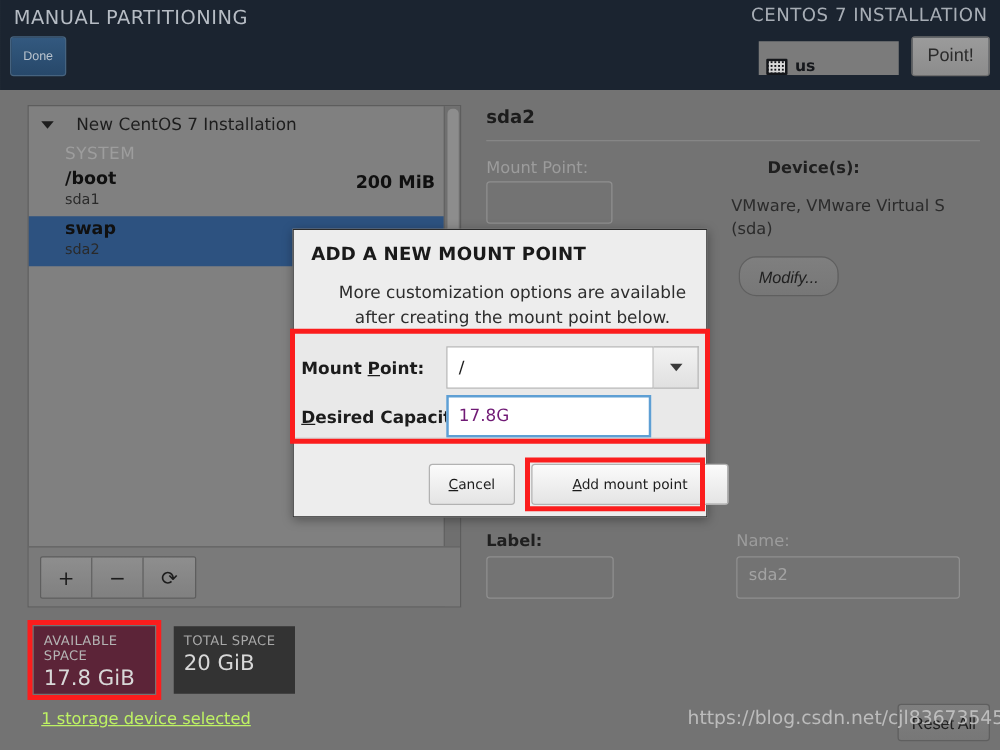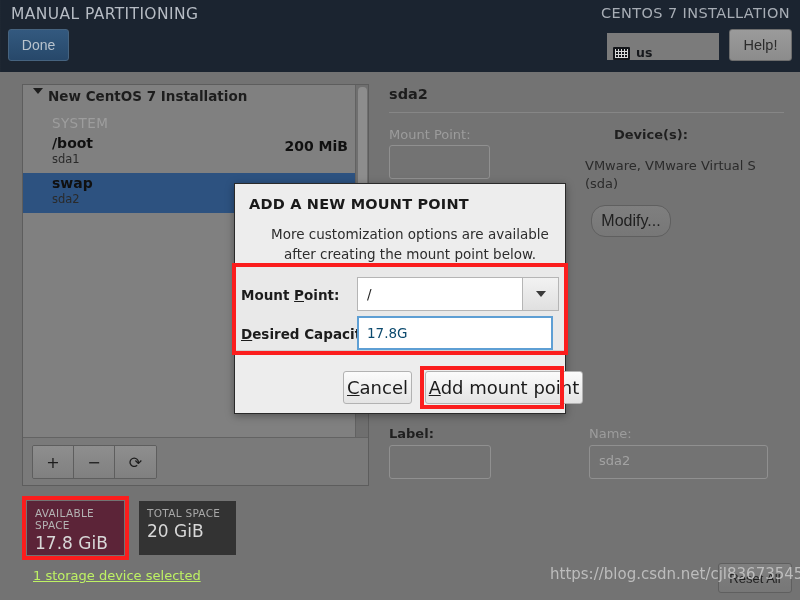--- a/index.html
+++ b/index.html
@@ -29,26 +29,26 @@
     font-size: 15.5px; letter-spacing: 0.4px;
     color: #b6bcc4;
   }
   .hdr-right-title {
     position: absolute; right: 10px; top: 5px;
     font-size: 14.5px; letter-spacing: 0.4px;
     color: #a7adb5;
   }
   .done-btn {
     position: absolute; left: 8px; top: 29px;
-    width: 61px; height: 32px;
+    width: 45px; height: 32px;
     border: 1px solid #46637f;
     border-radius: 3px;
     background: linear-gradient(#33597f, #27486a);
     color: #b9c3cd;
-    font-size: 14px;
+    font-size: 10px;
     cursor: pointer;
   }
   .kbd-indicator {
     position: absolute; left: 607px; top: 33px;
     width: 112px; height: 27px;
     background: #7b7b7b;
     display: flex; align-items: flex-end;
     padding-left: 6px; gap: 6px;
   }
   .kbd-glyph {
@@ -81,22 +81,22 @@
   .part-panel {
     position: absolute; left: 22px; top: 84px;
     width: 347px; height: 402px;
     background: #808080;
     border: 1px solid #5d5d5d;
   }
   .tree-root {
     position: relative;
     height: 26px;
     padding: 3px 0 0 10px;
-    font-size: 13.5px; font-weight: bold; color: #1d1d1d;
-    display: flex; gap: 5px;
+    font-size: 13.5px; font-weight: normal; color: #1d1d1d;
+    display: flex; align-items: center; gap: 18px;
   }
   .tri-down {
     width: 0; height: 0;
     border-left: 5px solid transparent;
     border-right: 5px solid transparent;
     border-top: 6px solid #1d1d1d;
   }
   .group-label {
     padding: 4px 0 2px 29px;
     font-size: 13.5px; color: #9d9d9d; letter-spacing: 0.4px;
@@ -194,22 +194,23 @@
   }
   .detail-text {
     position: absolute;
     font-size: 13px; color: #2b2b2b; line-height: 18px;
   }
   .modify-btn {
     position: absolute; left: 591px; top: 205px;
     width: 80px; height: 32px;
     background: linear-gradient(#7f7f7f, #777777);
     border: 1px solid #5f5f5f; border-radius: 14px;
-    color: #202020; font-size: 16px;
-    cursor: pointer;
+    color: #202020; font-size: 13px;
+    cursor: pointer;
+    font-style: italic;
   }
   .reset-btn {
     position: absolute; left: 718px; top: 563px;
     width: 74px; height: 30px;
     background: linear-gradient(#7f7f7f, #777777);
     border: 1px solid #5f5f5f; border-radius: 3px;
     color: #1f1f1f; font-size: 13px;
     cursor: pointer;
   }
 
@@ -262,37 +263,37 @@
   }
   .combo-arrow::after {
     content: "";
     width: 0; height: 0;
     border-left: 5px solid transparent;
     border-right: 5px solid transparent;
     border-top: 6px solid #3a3a3a;
   }
   .capacity-input {
     position: absolute; left: 357px; top: 316px;
-    width: 196px; height: 34px;
+    width: 164px; height: 34px;
     background: #ffffff;
     border: 2px solid #5e9fd4;
     padding-left: 8px;
-    font-size: 13.5px; color: #0c4a6e;
+    font-size: 13.5px; color: #701a75;
     font-family: "DejaVu Sans", "Liberation Sans", sans-serif;
   }
   .dlg-sep {
     position: absolute; left: 1px; top: 166px;
     width: 330px; height: 1px; background: #cfcfcf;
   }
   .dlg-btn {
     position: absolute;
     height: 33px;
     background: linear-gradient(#fbfbfb, #e4e4e4);
     border: 1px solid #b2b2b2; border-radius: 3px;
-    font-size: 18px; color: #1b1b1b;
+    font-size: 11px; color: #1b1b1b;
     font-family: "DejaVu Sans", "Liberation Sans", sans-serif;
     cursor: pointer;
   }
   .btn-cancel { left: 343px; top: 371px; width: 69px; }
   .btn-add    { left: 425px; top: 371px; width: 158px; }
 
   
   .annot {
     position: absolute;
     border: 4px solid #fb1d1d;
@@ -316,21 +317,21 @@
 <div id="app">
 
   <div class="header">
     <div class="hdr-title">MANUAL PARTITIONING</div>
     <div class="hdr-right-title">CENTOS 7 INSTALLATION</div>
     <button class="done-btn">Done</button>
     <div class="kbd-indicator">
       <span class="kbd-glyph"></span>
       <span class="kbd-label">us</span>
     </div>
-    <button class="help-btn">Help!</button>
+    <button class="help-btn">Point!</button>
   </div>
 
   <div class="part-panel">
     <div class="tree-root">
       <span class="tri-down"></span>
       <span>New CentOS 7 Installation</span>
     </div>
     <div class="group-label">SYSTEM</div>
 
     <div class="part-row">

